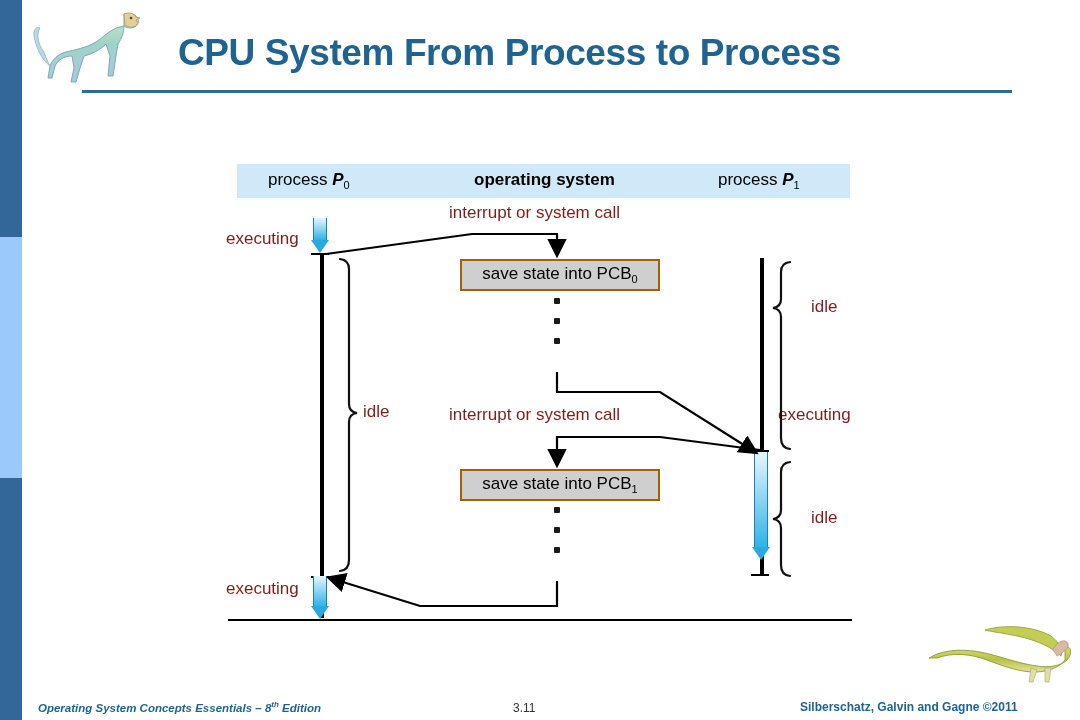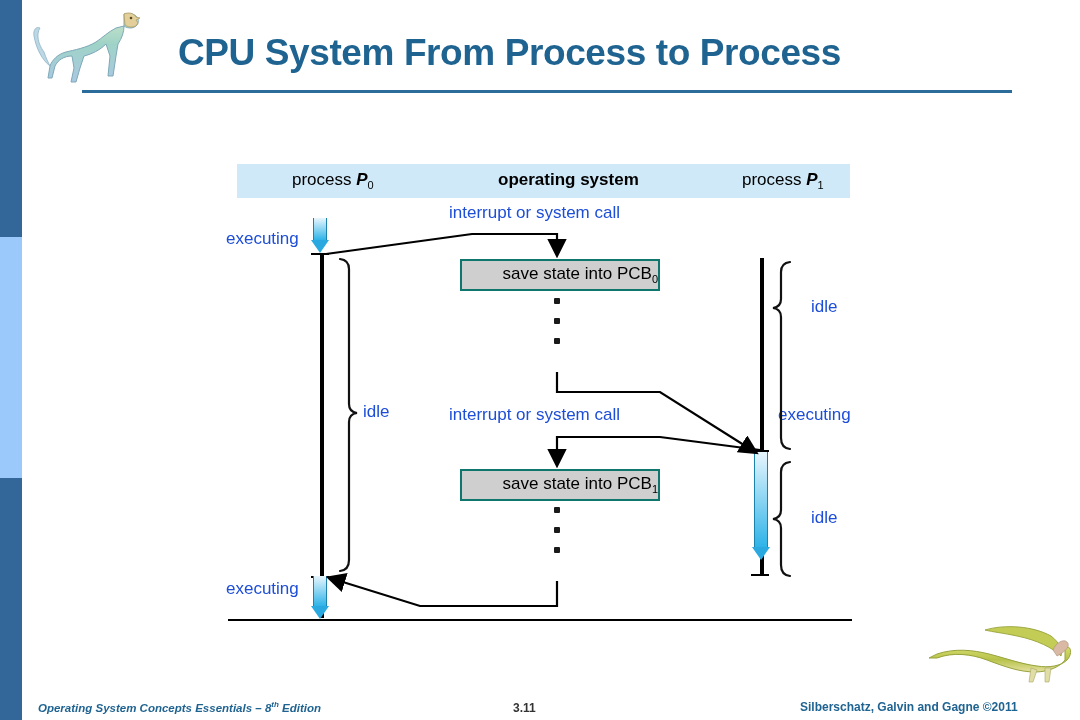--- a/index.html
+++ b/index.html
@@ -33,21 +33,21 @@
 
   
   .diagram{position:absolute;left:0;top:0;width:1080px;height:680px;}
 
   .hdr-bar{
     position:absolute;left:237px;top:164px;width:613px;height:34px;
     background:#cfe9f8;
   }
   .hdr-lbl{
     position:absolute;top:170px;font-size:17px;color:#000;
-    font-family:"Liberation Sans", sans-serif;white-space:nowrap;margin-left:24px;
+    font-family:"Liberation Sans", sans-serif;white-space:nowrap;
   }
   .hdr-lbl .it{font-style:italic;font-weight:bold;}
   .hdr-lbl sub{font-size:11px;}
 
   .p0lbl{left:268px;}
   .oslbl{left:474px;font-weight:bold;}
   .p1lbl{left:718px;}
 
   
   .vline{position:absolute;background:#000;width:4px;}
@@ -65,44 +65,44 @@
     border-left:1px solid #1b82ab;border-right:1px solid #1b82ab;
   }
   .barrow .head{
     width:0;height:0;margin:0 auto;
     border-left:9px solid transparent;border-right:9px solid transparent;
     border-top:13px solid #29a9e0;
   }
 
   
   .pbox{
-    position:absolute;background:#cfcfcf;border:2px solid #0f766e;
-    font-size:17px;color:#000;text-align:right;
+    position:absolute;background:#cfcfcf;border:2px solid #a16207;
+    font-size:17px;color:#000;text-align:center;
     line-height:26px;height:28px;white-space:nowrap;
   }
   .pbox sub{font-size:11px;}
 
   
   .dots{position:absolute;width:8px;}
   .dots span{display:block;width:6px;height:6px;background:#1a1a1a;border-radius:1px;margin-bottom:14px;}
 
   
-  .lbl{position:absolute;font-size:17px;color:#1d4ed8;white-space:nowrap;}
+  .lbl{position:absolute;font-size:17px;color:#7f1d1d;white-space:nowrap;}
 
   
   .svg-layer{position:absolute;left:0;top:0;width:1080px;height:680px;pointer-events:none;}
 
   
   .footer-left{
     position:absolute;left:38px;top:700px;font-size:11.5px;
     font-weight:bold;color:#1f6391;white-space:nowrap;font-style:italic;
   }
   .footer-left sup{font-size:8px;}
   .footer-center{
-    position:absolute;left:513px;top:701px;font-size:12px;color:#333;font-weight:bold;
+    position:absolute;left:513px;top:701px;font-size:12px;color:#333;font-weight:normal;
   }
   .footer-right{
     position:absolute;left:800px;top:700px;font-size:12px;
     font-weight:bold;color:#1f6391;white-space:nowrap;
   }
 </style>
 </head>
 <body>
 
 <div class="sidebar">

